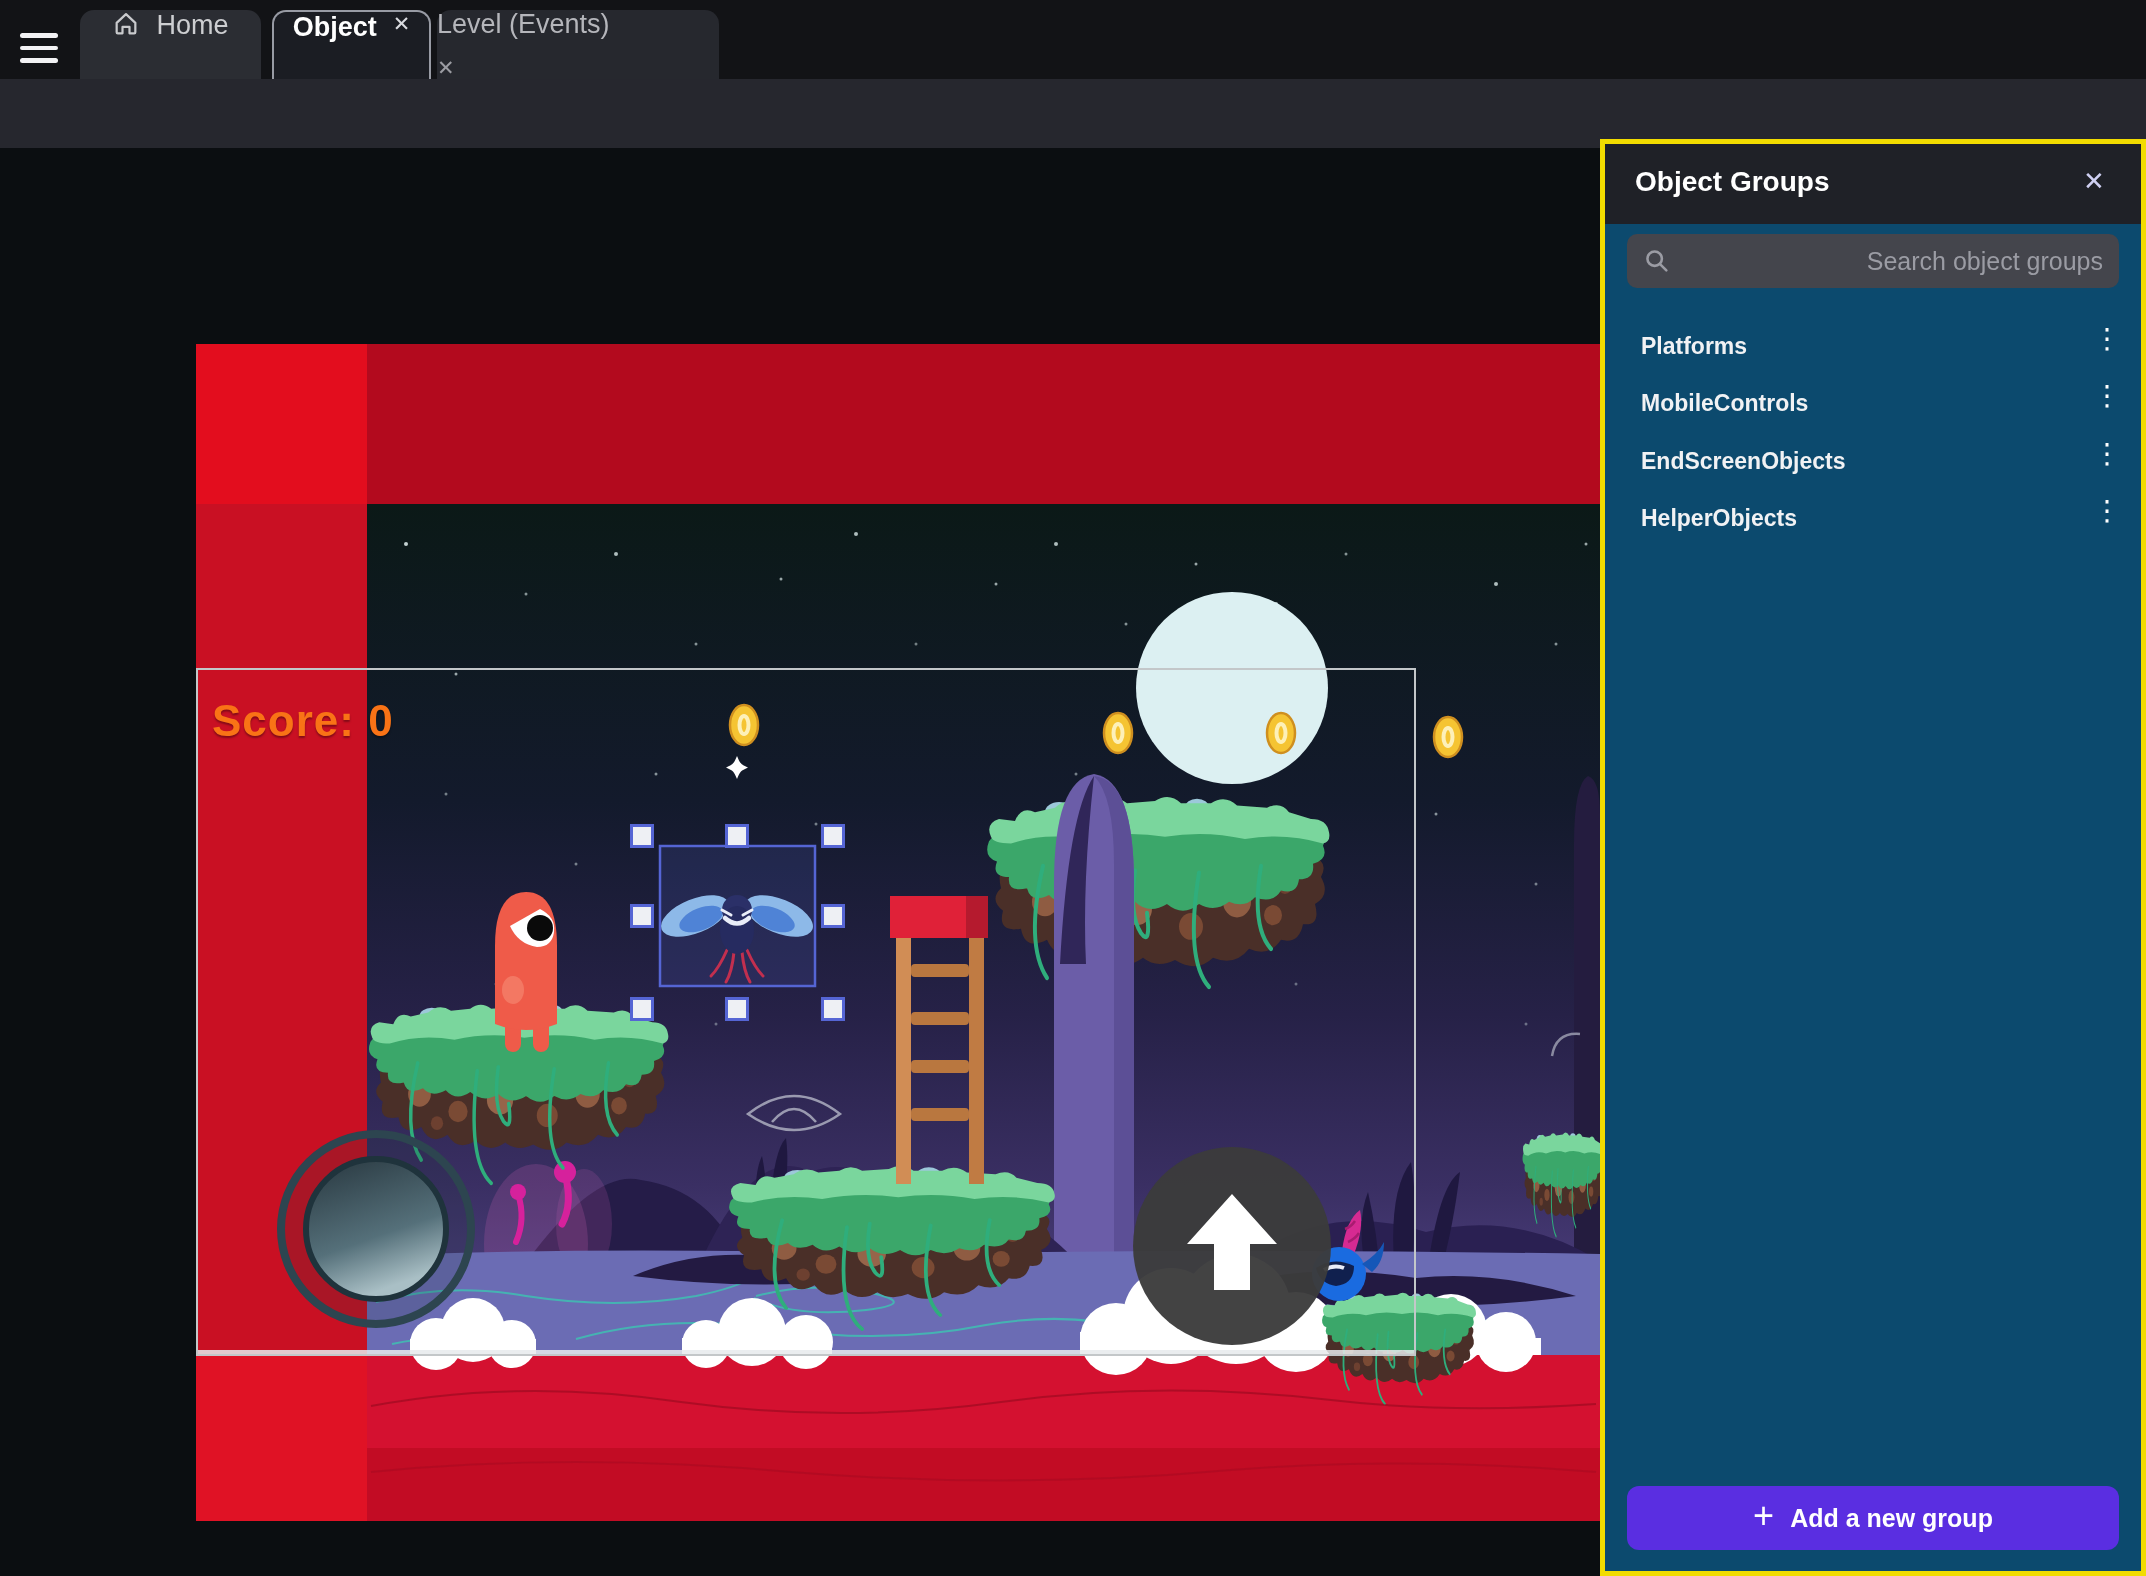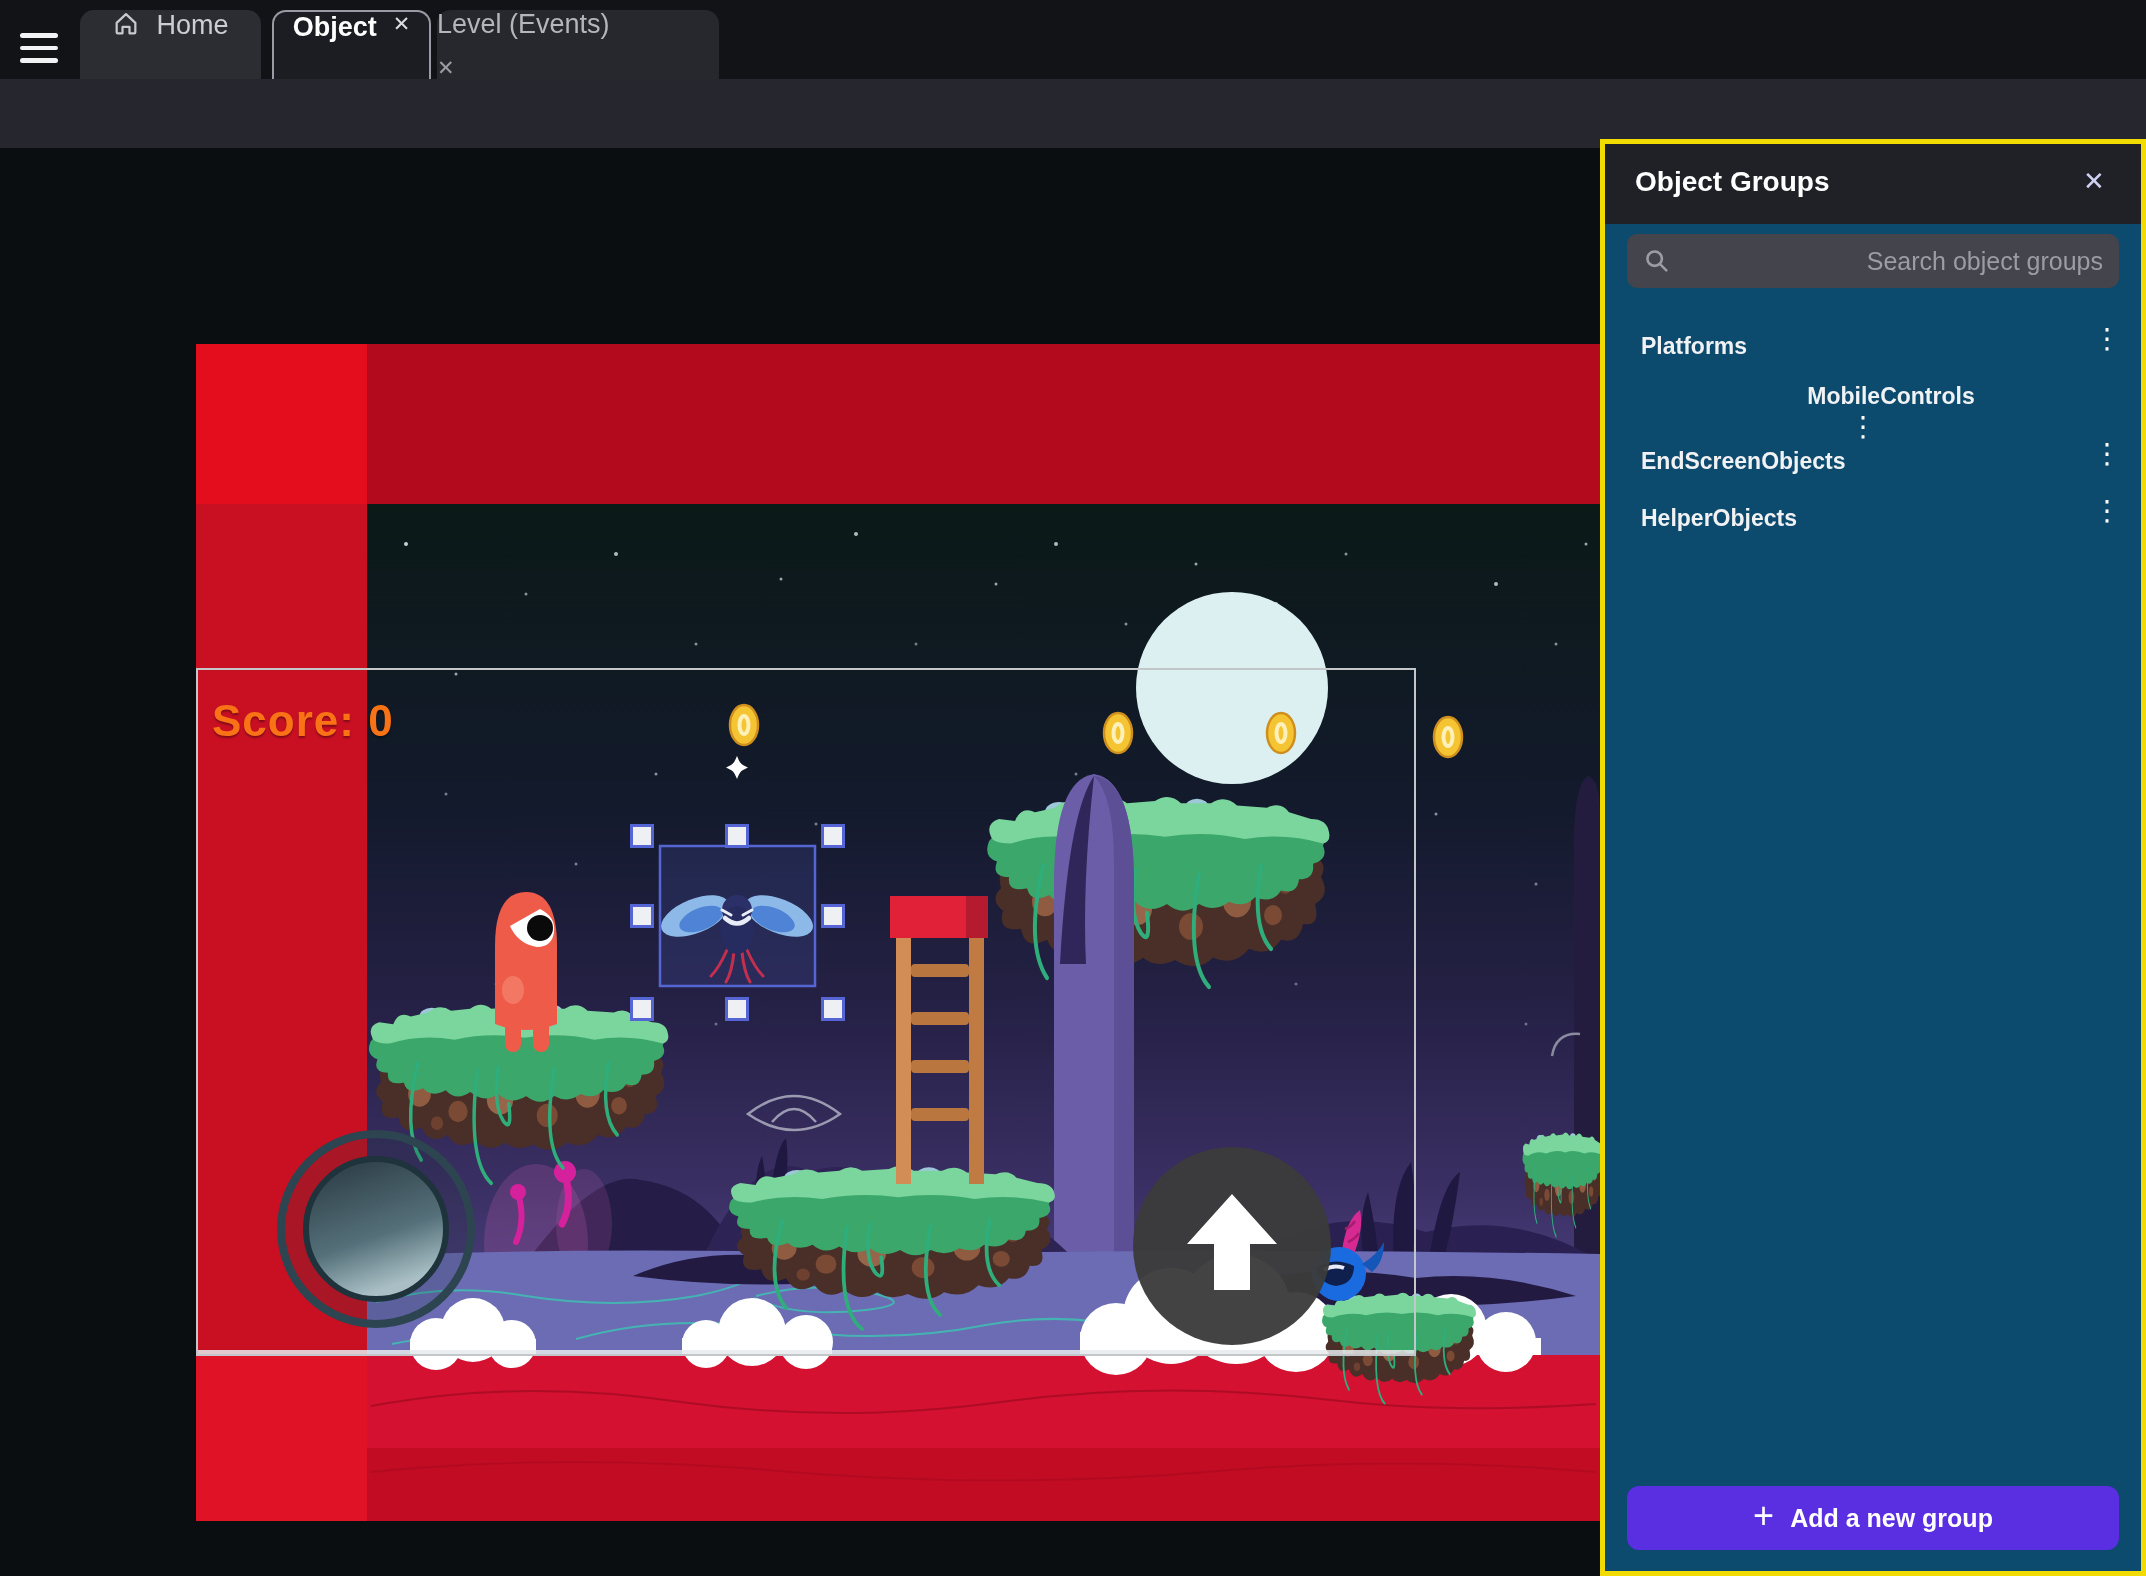--- a/index.html
+++ b/index.html
@@ -56,21 +56,21 @@
   #panel-title { left:30px; top:22px; font-size:28px; font-weight:bold; color:#ffffff; }
   #panel-close { left:478px; top:22px; font-size:26px; color:#cfd0f2; cursor:pointer; }
   #panel-search { left:22px; top:90px; width:492px; height:54px; background:#44454c; border-radius:10px;
                   display:flex; align-items:center; padding:0 16px; gap:14px; }
   #panel-search input { flex:1; background:transparent; border:none; outline:none;
                         font-size:25px; color:#e8e8ea; font-family:"Liberation Sans",sans-serif;text-align:right; }
   #panel-search input::placeholder { color:#9b9ca4; }
   .group-row { left:0; width:536px; height:57px; display:flex; align-items:center; cursor:pointer; }
   .group-row .gname { margin-left:36px; font-size:23px; font-weight:bold; color:#f1f2f4; flex:1;margin-top:16px; }
   .group-row .kebab { margin-right:24px; font-size:28px; color:#ffffff; width:24px; text-align:center; cursor:pointer; }
-  #row-0 { top:166px; } #row-1 { top:223px;flex-direction:column; } #row-2 { top:281px; } #row-3 { top:338px; }
+  #row-0 { top:166px; } #row-1 { top:223px; } #row-2 { top:281px; } #row-3 { top:338px; }
   #add-group-btn { left:22px; top:1342px; width:492px; height:64px; background:#5a2ee1; border-radius:12px;
                    display:flex; align-items:center; justify-content:center; gap:16px; cursor:pointer;
                    color:#ffffff; }
   #add-group-btn .plus { font-size:36px; font-weight:normal; margin-top:-4px; }
   #add-group-btn .albl { font-size:25px; font-weight:bold; }
   svg { display:block; }
 </style>
 </head>
 <body>
 

